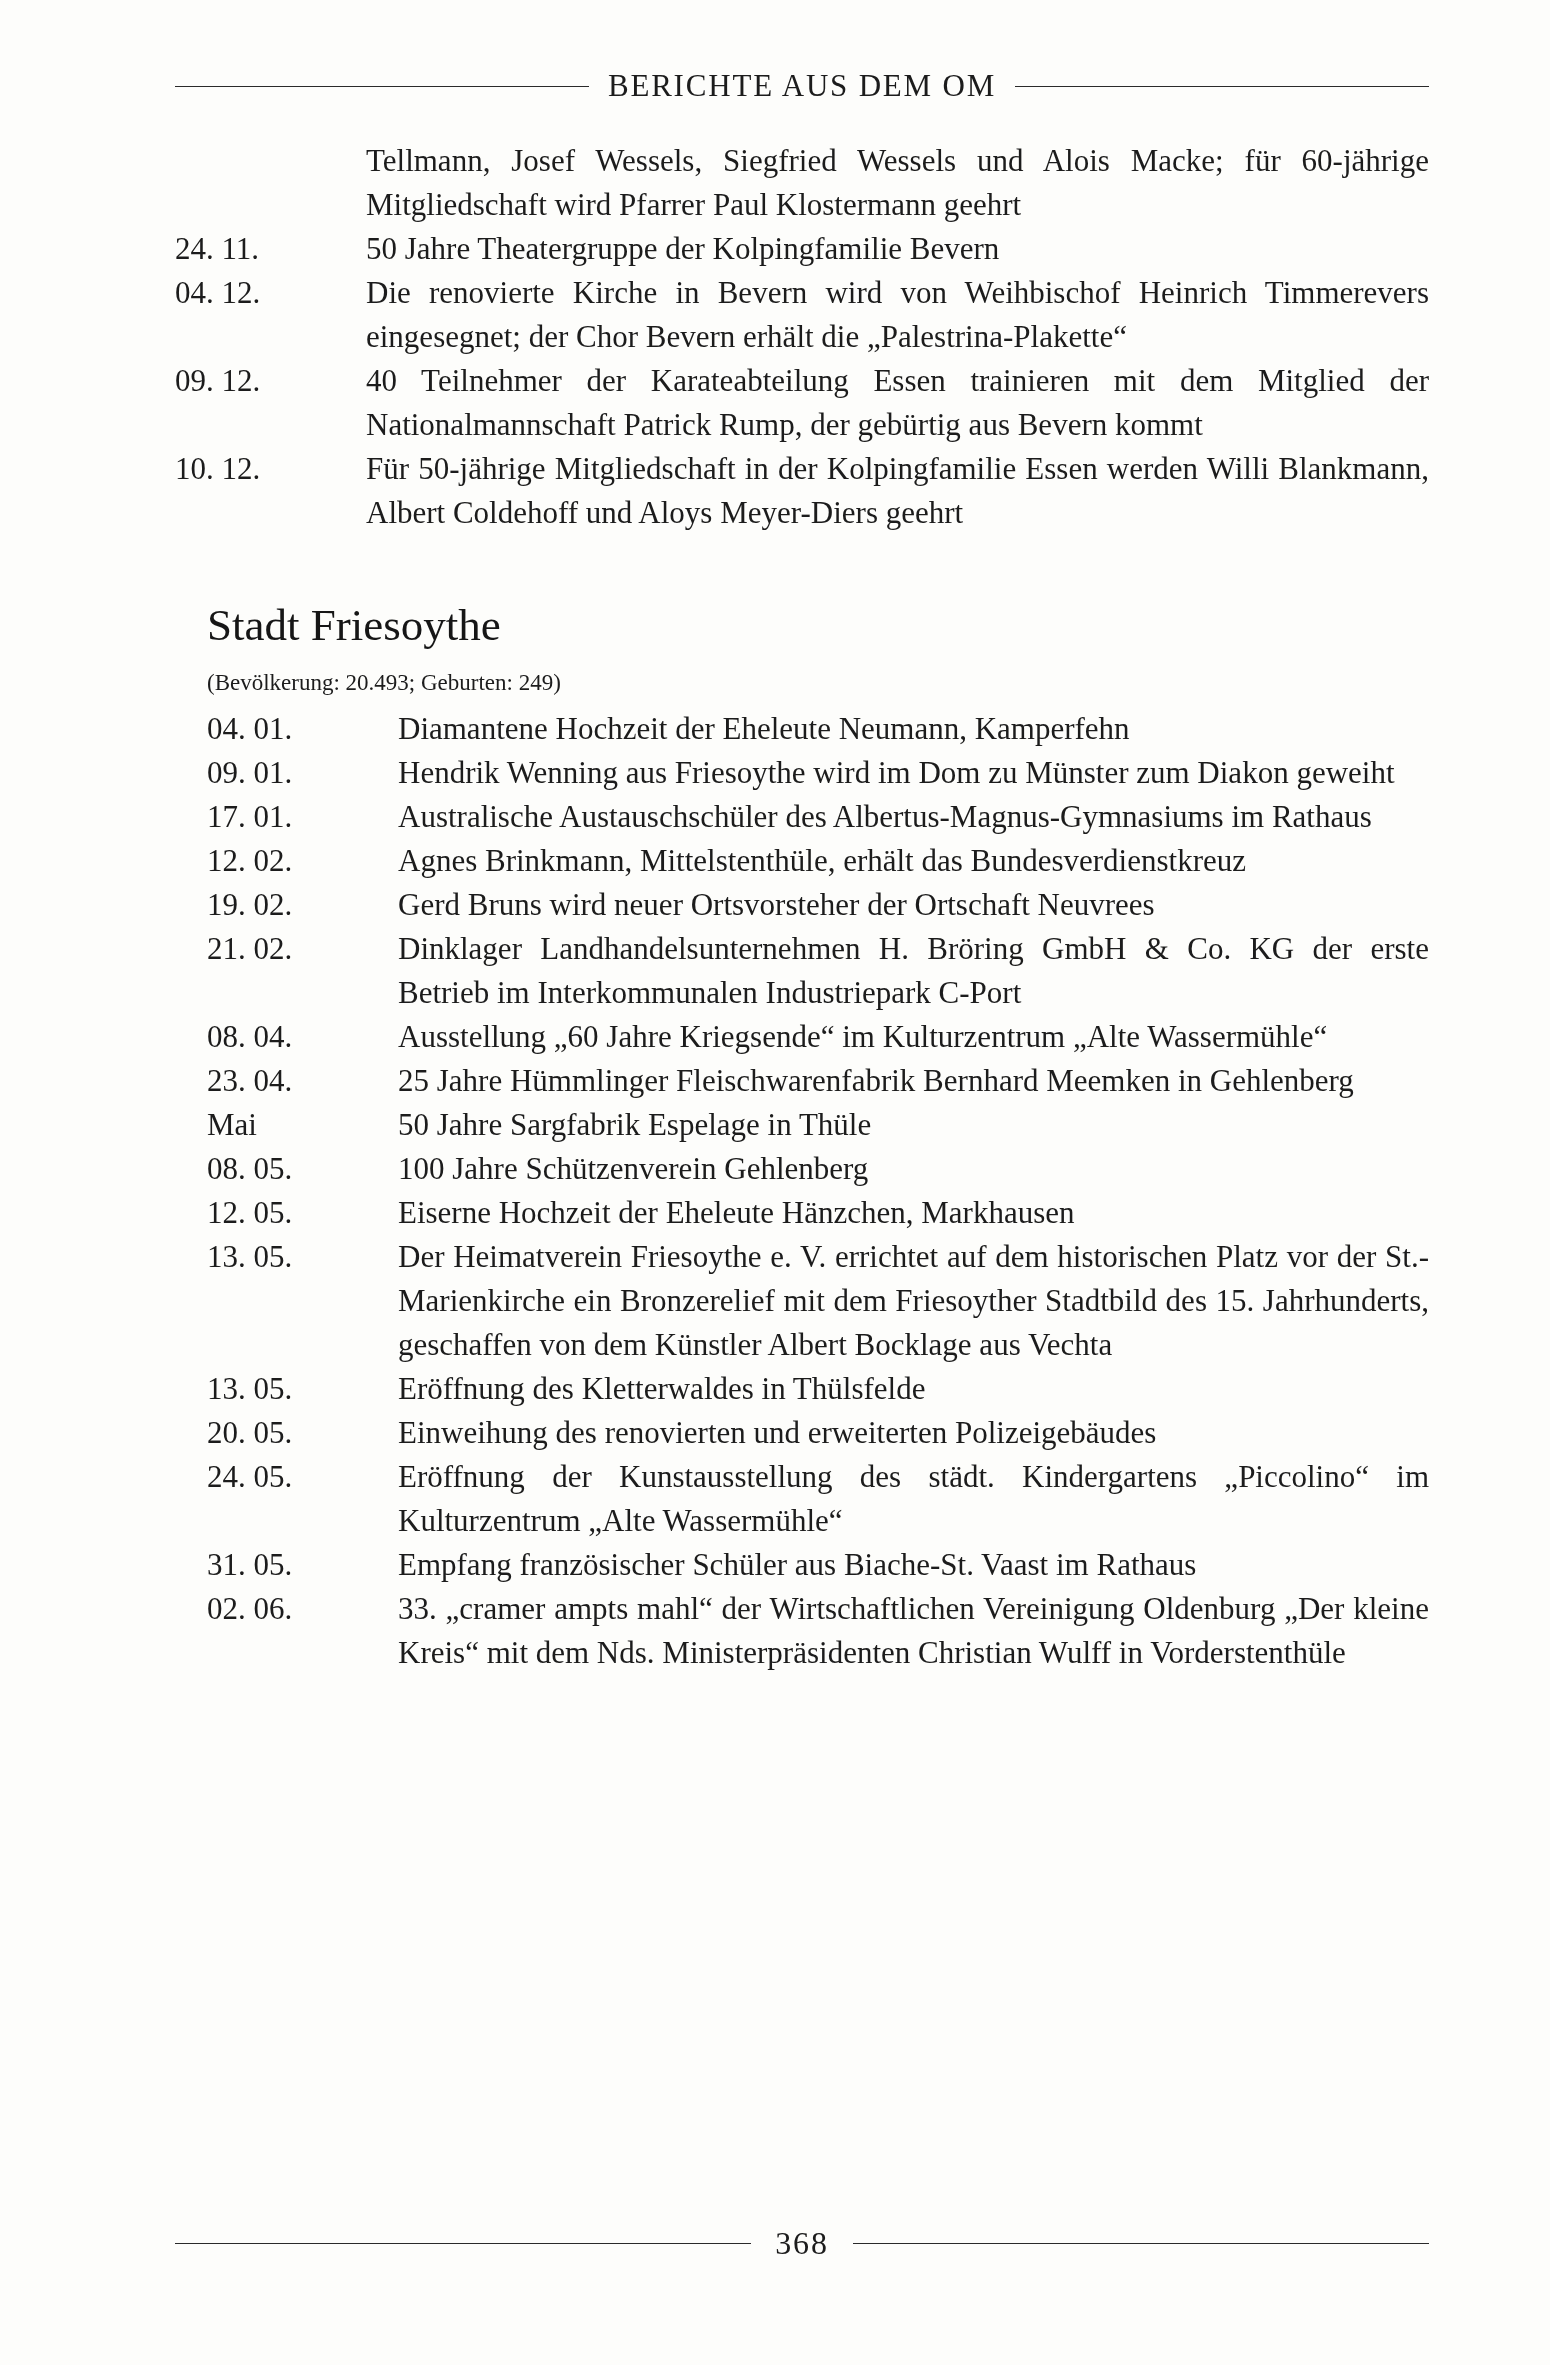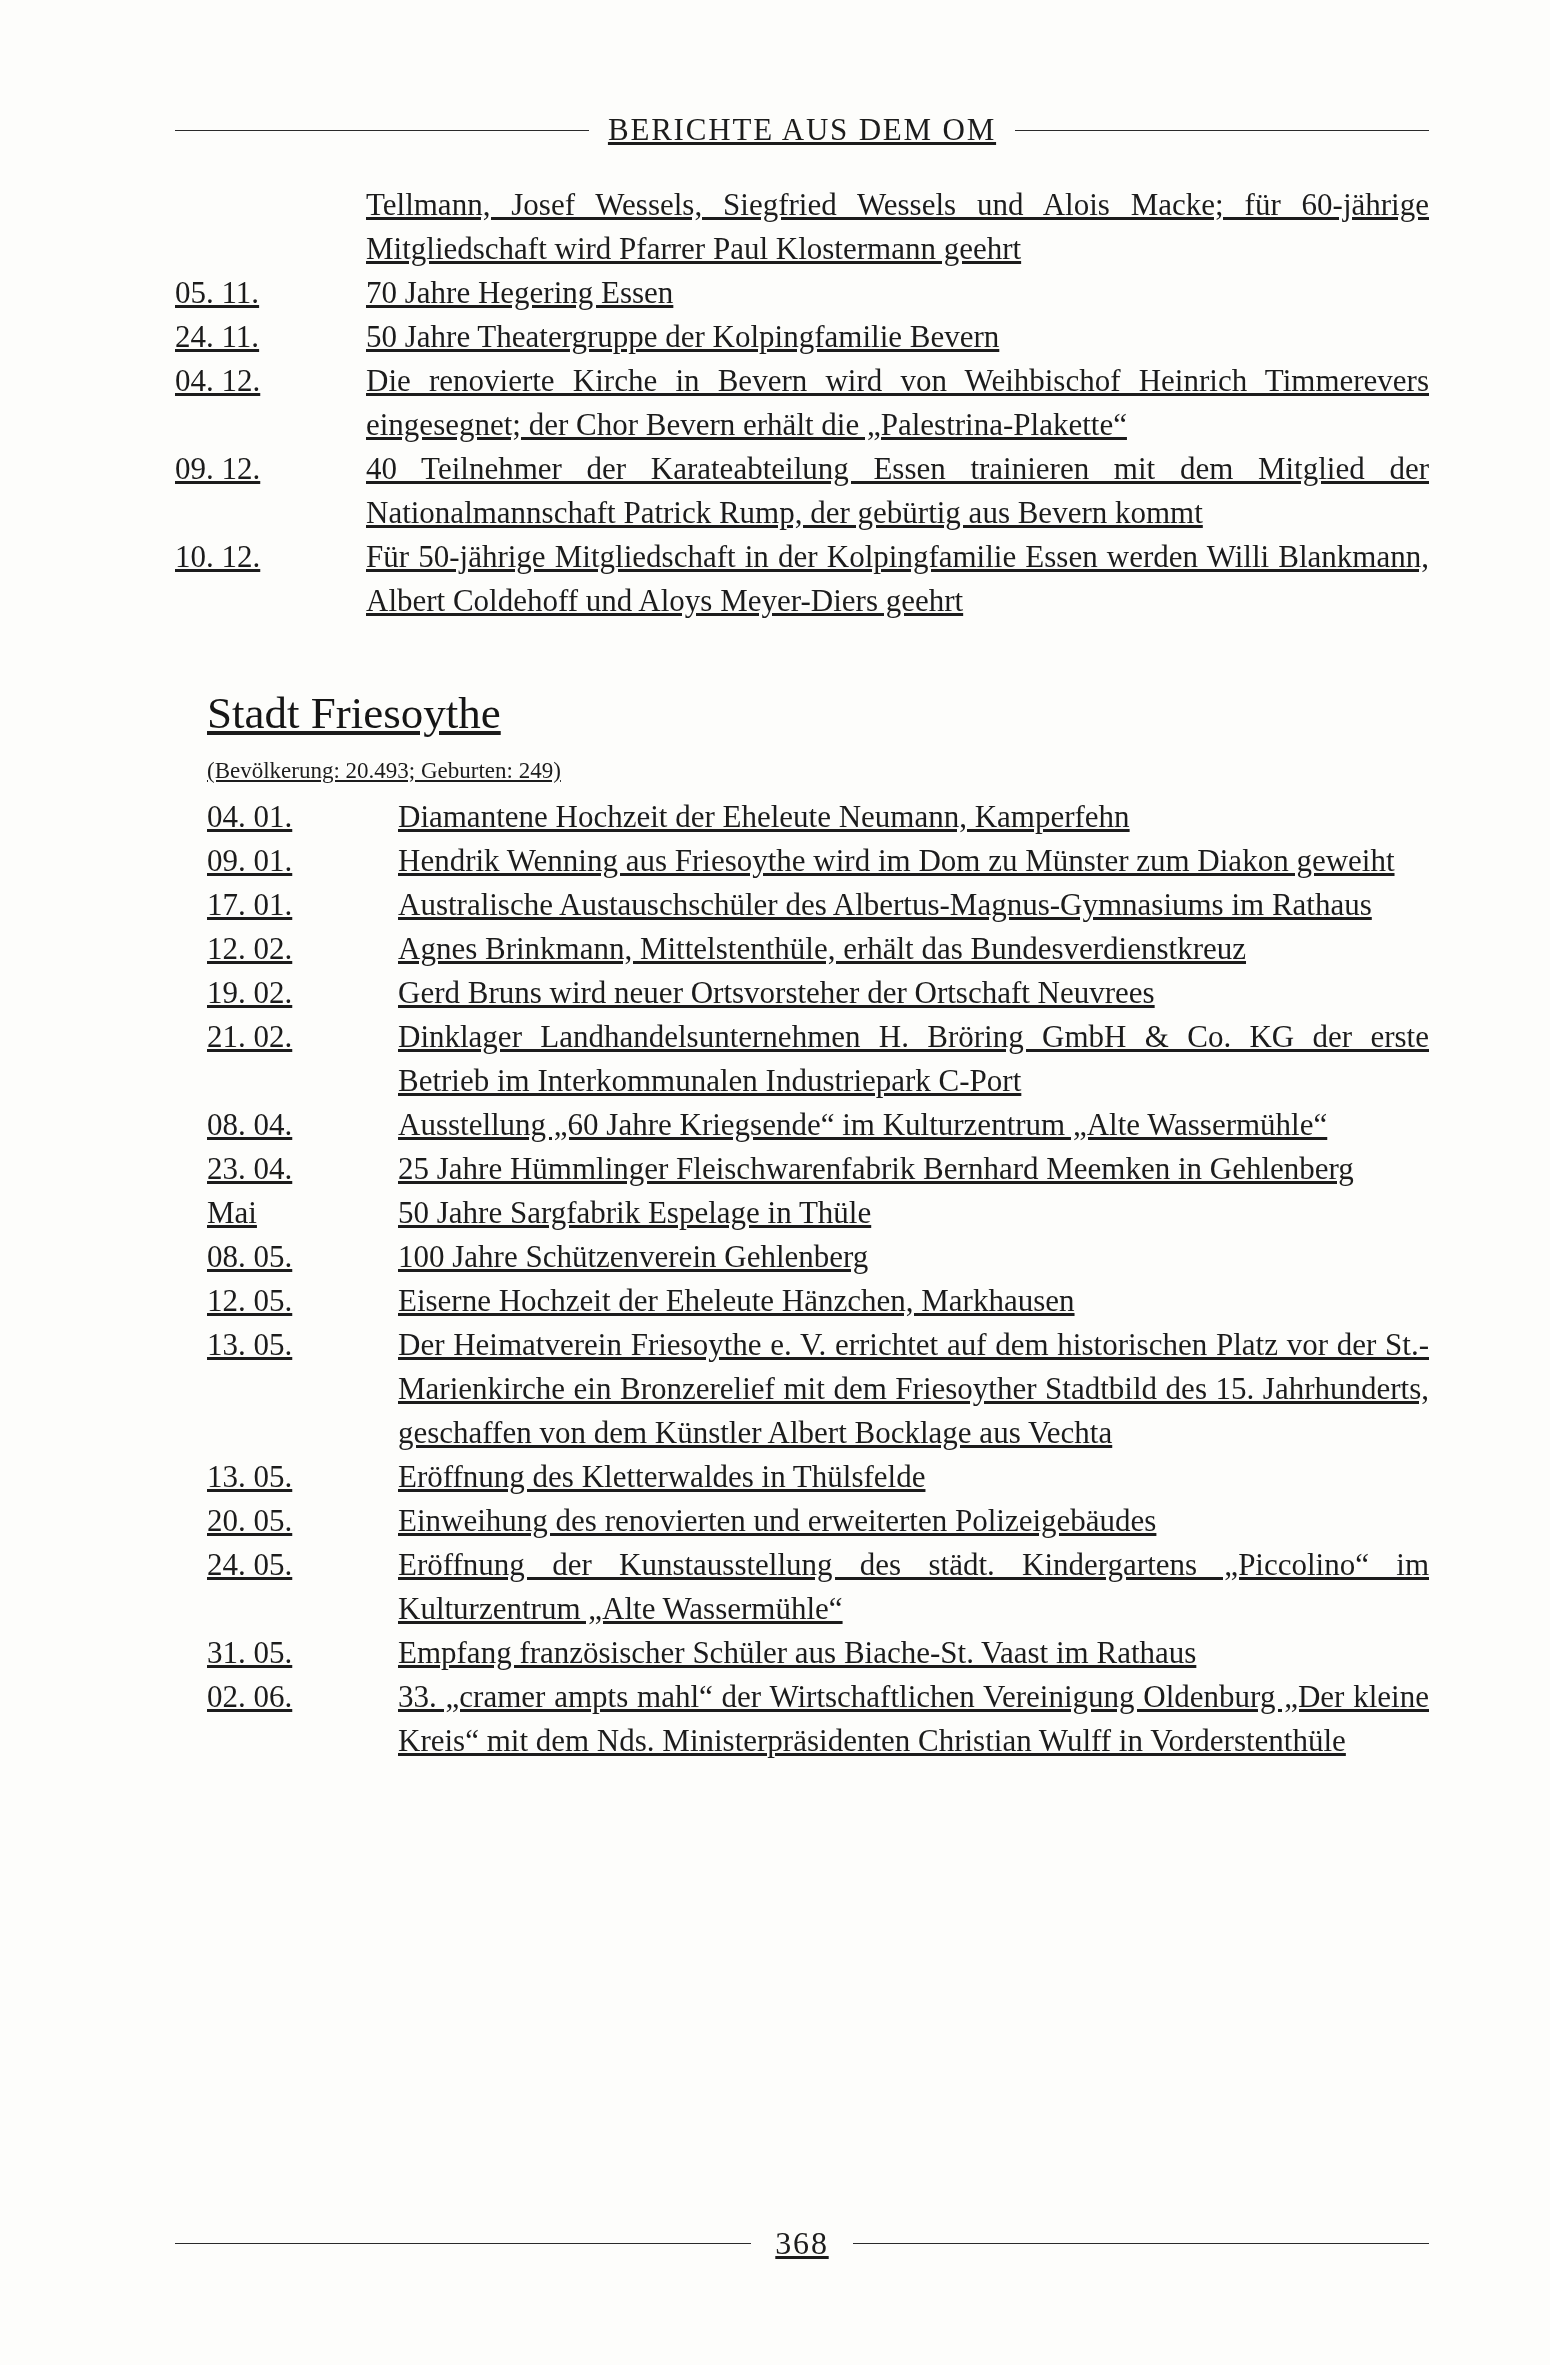--- a/index.html
+++ b/index.html
@@ -16,22 +16,21 @@
     position: relative;
     overflow: hidden;
   }
 
   .page {
     width: 1550px;
     height: 2366px;
     background: #fdfdfb;
     display: flex;
     flex-direction: column;
-    padding: 112px 121px 104px 175px;
-    text-decoration: underline;
+    padding: 68px 121px 104px 175px;
   }
 
   
   .running-head {
     display: flex;
     align-items: center;
     gap: 19.3px;
     margin-bottom: 35px;
   }
   .rule {
@@ -114,24 +113,20 @@
 
   <div class="content" id="content">
   <section class="section">
 
     <div class="entries">
   <div class="entry">
     <div class="entry-date"></div>
     <div class="entry-text">Tellmann, Josef Wessels, Siegfried Wessels und Alois Macke; für 60-jährige Mitgliedschaft wird Pfarrer Paul Klostermann geehrt</div>
   </div>
 
-  <div class="entry">
-    <div class="entry-date">05. 11.</div>
-    <div class="entry-text">70 Jahre Hegering Essen</div>
-  </div>
 
   <div class="entry">
     <div class="entry-date">24. 11.</div>
     <div class="entry-text">50 Jahre Theatergruppe der Kolpingfamilie Bevern</div>
   </div>
 
   <div class="entry">
     <div class="entry-date">04. 12.</div>
     <div class="entry-text">Die renovierte Kirche in Bevern wird von Weihbischof Heinrich Timmerevers eingesegnet; der Chor Bevern erhält die „Palestrina-Plakette“</div>
   </div>

